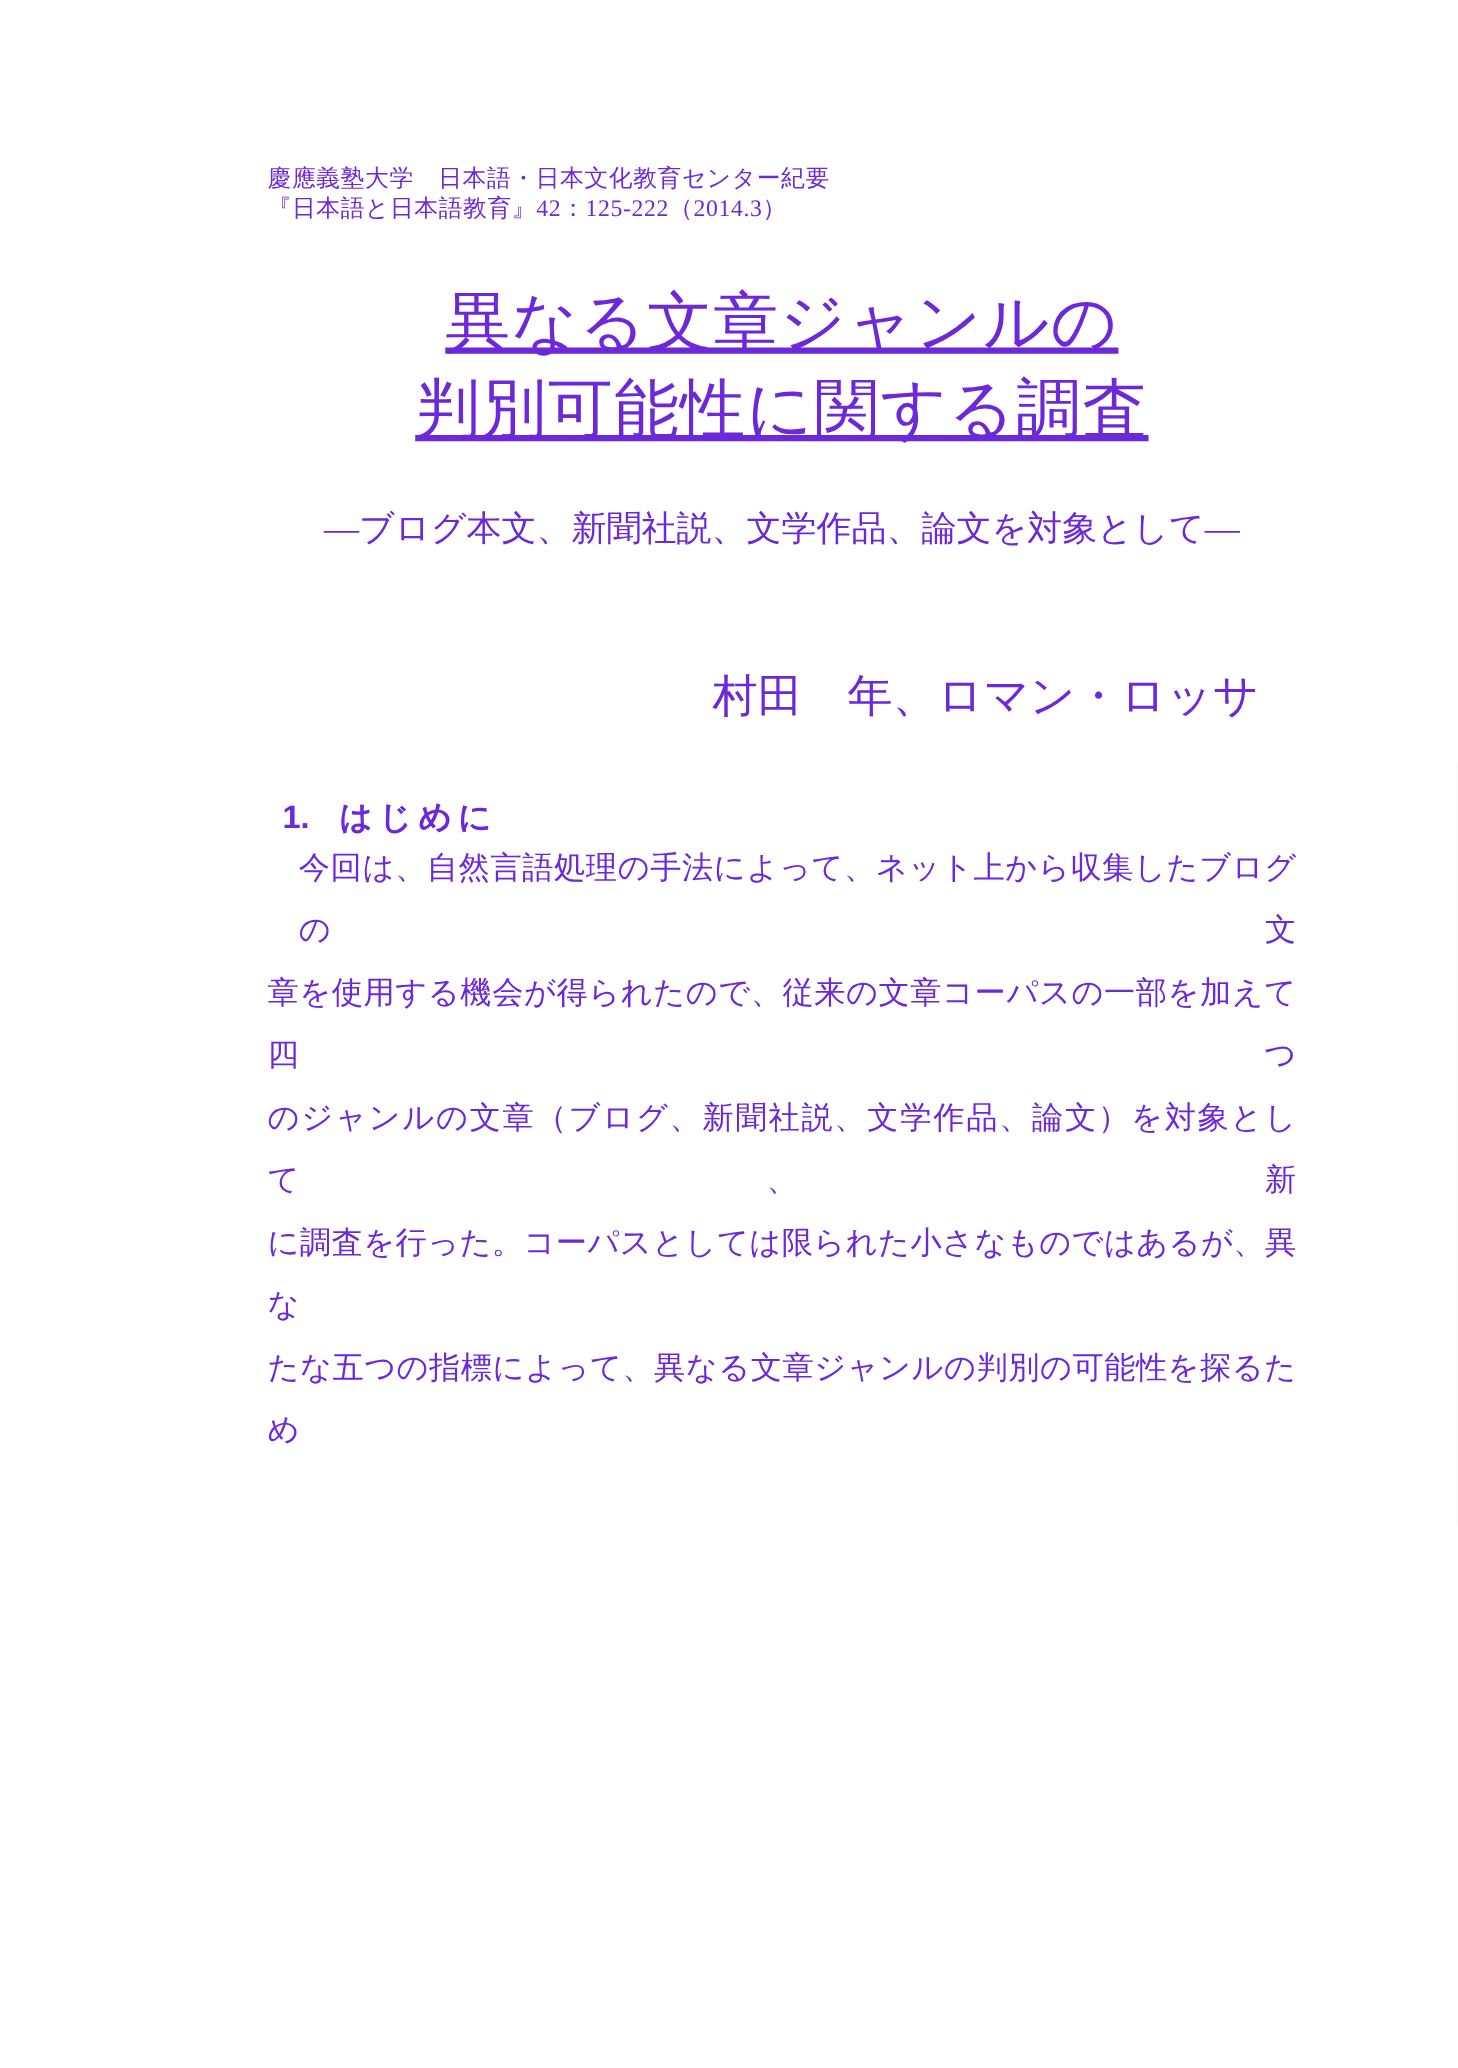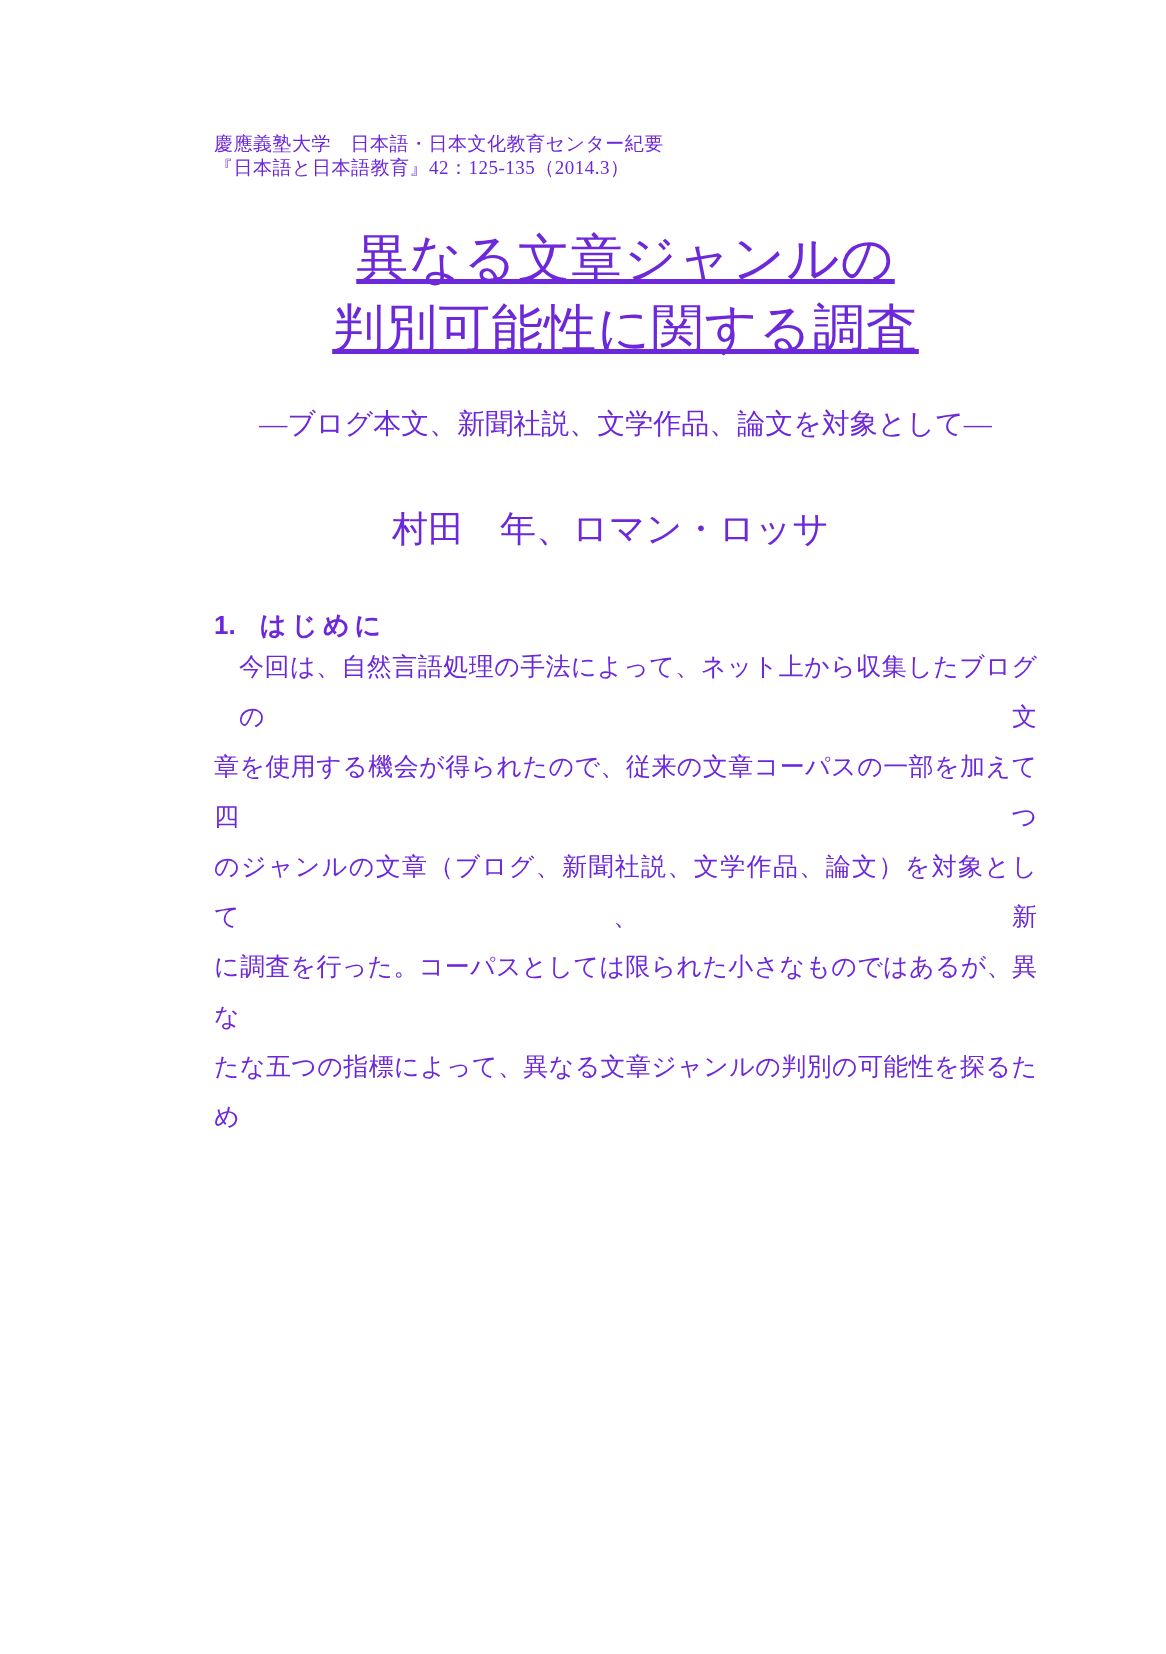--- a/index.html
+++ b/index.html
@@ -16,43 +16,43 @@
   }
   .content { padding:0 173px 0 170px; }
 
   
   .jheader { padding-top:132px; font-size:19px; line-height:24px; letter-spacing:0.5px; }
 
   
   .titleblock { text-align:center; }
   .main-title { margin:44px 0 0 0; font-weight:normal; font-size:52px; line-height:70px; letter-spacing:1px;text-decoration:underline; }
   .subtitle { margin-top:40px; font-size:28px; line-height:40px; }
-  .authors { margin-top:62px; font-size:36px; line-height:46px; text-align:center; padding-right:30px; }
+  .authors { margin-top:90px; font-size:36px; line-height:46px; text-align:right; padding-right:30px; }
 
   
-  .sec-h { margin:56px 0 0 0; font-size:26px; line-height:34px; font-weight:bold;
+  .sec-h { margin:56px 0 0 12px; font-size:26px; line-height:34px; font-weight:bold;
            font-family:"Liberation Sans","DejaVu Sans",sans-serif; }
   .sec-h .sec-num { margin-right:24px; letter-spacing:0; }
   .sp-small { letter-spacing:5px; }
 
   
   .para { margin:8px 0 0 0; font-size:25px; }
   .bl { display:block; line-height:50px; text-align:justify; text-align-last:justify; }
   .bl.last { text-align-last:left; }
   .bl.indent { padding-left:25px; }
 </style>
 </head>
 <body>
 
 <div class="page">
   <div class="content">
 
     <header class="jheader">
       <div>慶應義塾大学　日本語・日本文化教育センター紀要</div>
-      <div>『日本語と日本語教育』42：125-135（2014.3）</div>
+      <div>『日本語と日本語教育』42：125-222（2014.3）</div>
     </header>
 
     <div class="titleblock">
       <h1 class="main-title">
         <div>異なる文章ジャンルの</div>
         <div>判別可能性に関する調査</div>
       </h1>
       <div class="subtitle">―ブログ本文、新聞社説、文学作品、論文を対象として―</div>
       <div class="authors">村田　年、ロマン・ロッサ</div>
     </div>

